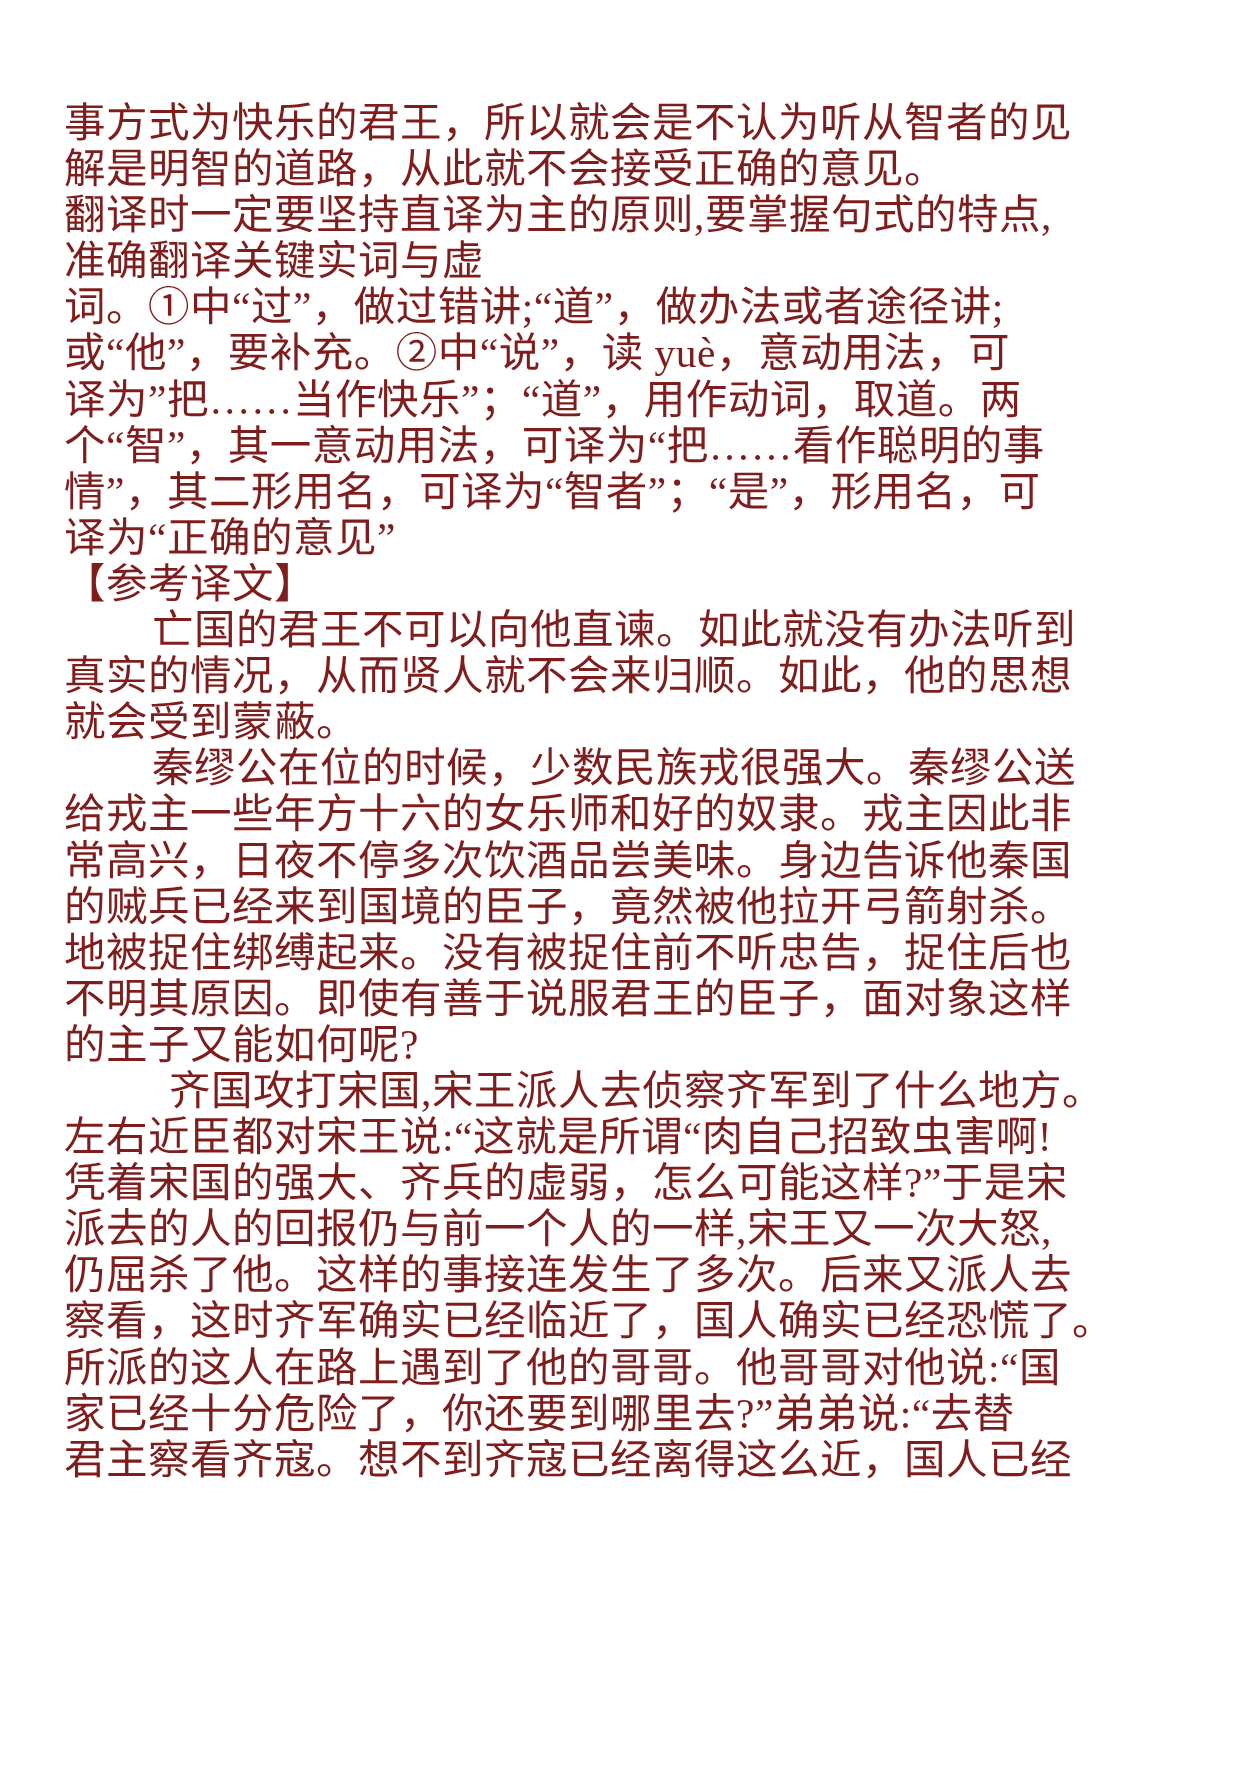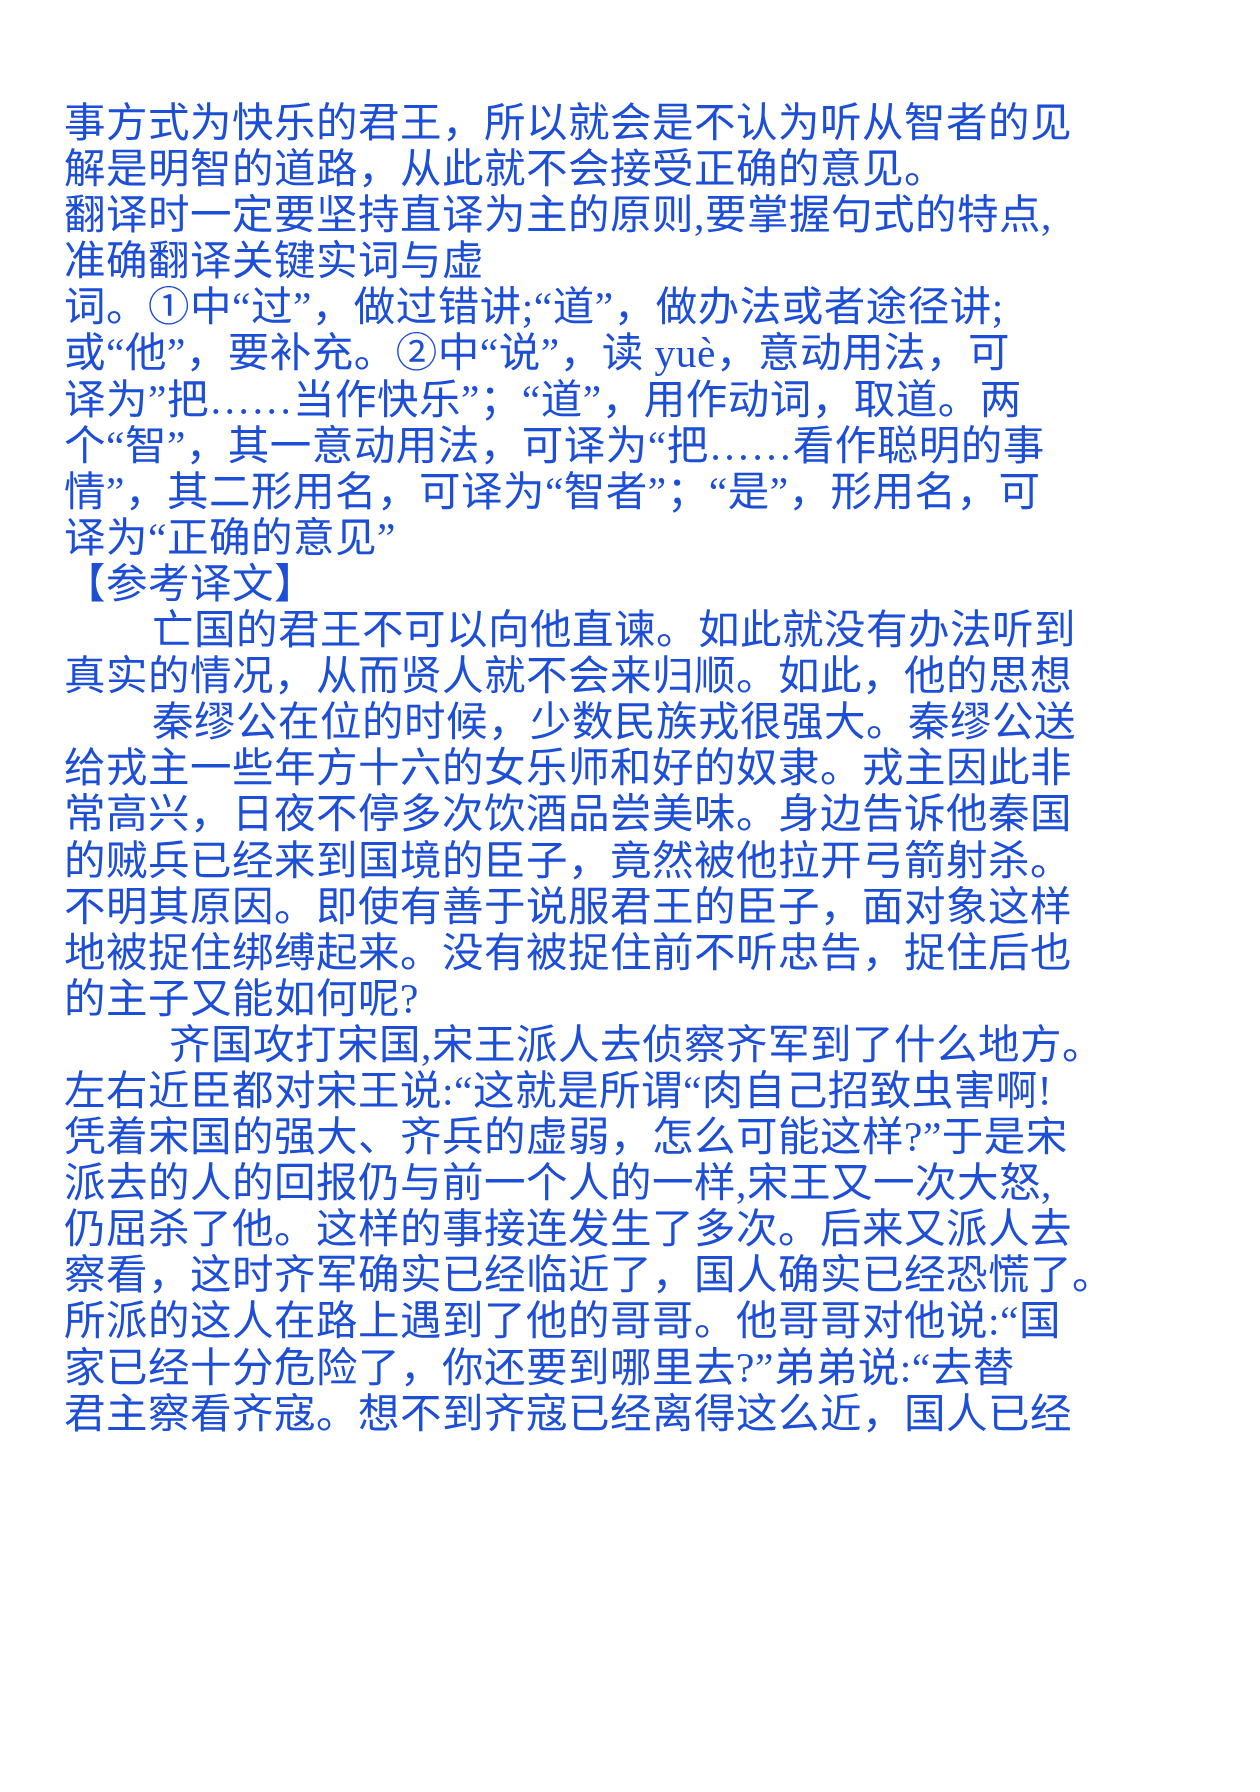--- a/index.html
+++ b/index.html
@@ -12,21 +12,21 @@
     height: 1792px;
     overflow: hidden;
     position: relative;
   }
   .page {
     box-sizing: border-box;
     width: 1260px;
     height: 1792px;
     padding: 100px 79px 0 64px;
     background: #ffffff;
-    color: #1d4ed8;
+    color: #7f1d1d;
     font-family: "Liberation Serif", "DejaVu Serif", serif;
     font-size: 41.5px;
     line-height: 46.1px;
     font-weight: 400;
     text-align: left;
   }
   .line {
     white-space: nowrap;
     height: 46.1px;
     letter-spacing: 0.5px;
@@ -48,26 +48,27 @@
   <div class="line">准确翻译关键实词与虚</div>
   <div class="line">词。①中“过”，做过错讲;“道”，做办法或者途径讲;</div>
   <div class="line">或“他”，要补充。②中“说”，读 yuè，意动用法，可</div>
   <div class="line">译为”把……当作快乐”；“道”，用作动词，取道。两</div>
   <div class="line">个“智”，其一意动用法，可译为“把……看作聪明的事</div>
   <div class="line">情”，其二形用名，可译为“智者”；“是”，形用名，可</div>
   <div class="line">译为“正确的意见”</div>
   <div class="line">【参考译文】</div>
   <div class="line indent-2">亡国的君王不可以向他直谏。如此就没有办法听到</div>
   <div class="line">真实的情况，从而贤人就不会来归顺。如此，他的思想</div>
+  <div class="line">就会受到蒙蔽。</div>
   <div class="line indent-2">秦缪公在位的时候，少数民族戎很强大。秦缪公送</div>
   <div class="line">给戎主一些年方十六的女乐师和好的奴隶。戎主因此非</div>
   <div class="line">常高兴，日夜不停多次饮酒品尝美味。身边告诉他秦国</div>
   <div class="line">的贼兵已经来到国境的臣子，竟然被他拉开弓箭射杀。</div>
+  <div class="line">地被捉住绑缚起来。没有被捉住前不听忠告，捉住后也</div>
   <div class="line">不明其原因。即使有善于说服君王的臣子，面对象这样</div>
-  <div class="line">地被捉住绑缚起来。没有被捉住前不听忠告，捉住后也</div>
   <div class="line">的主子又能如何呢?</div>
   <div class="line indent-2p5">齐国攻打宋国,宋王派人去侦察齐军到了什么地方。</div>
   <div class="line">左右近臣都对宋王说:“这就是所谓“肉自己招致虫害啊!</div>
   <div class="line">凭着宋国的强大、齐兵的虚弱，怎么可能这样?”于是宋</div>
   <div class="line">派去的人的回报仍与前一个人的一样,宋王又一次大怒,</div>
   <div class="line">仍屈杀了他。这样的事接连发生了多次。后来又派人去</div>
   <div class="line">察看，这时齐军确实已经临近了，国人确实已经恐慌了。</div>
   <div class="line">所派的这人在路上遇到了他的哥哥。他哥哥对他说:“国</div>
   <div class="line">家已经十分危险了，你还要到哪里去?”弟弟说:“去替</div>
   <div class="line">君主察看齐寇。想不到齐寇已经离得这么近，国人已经</div>

